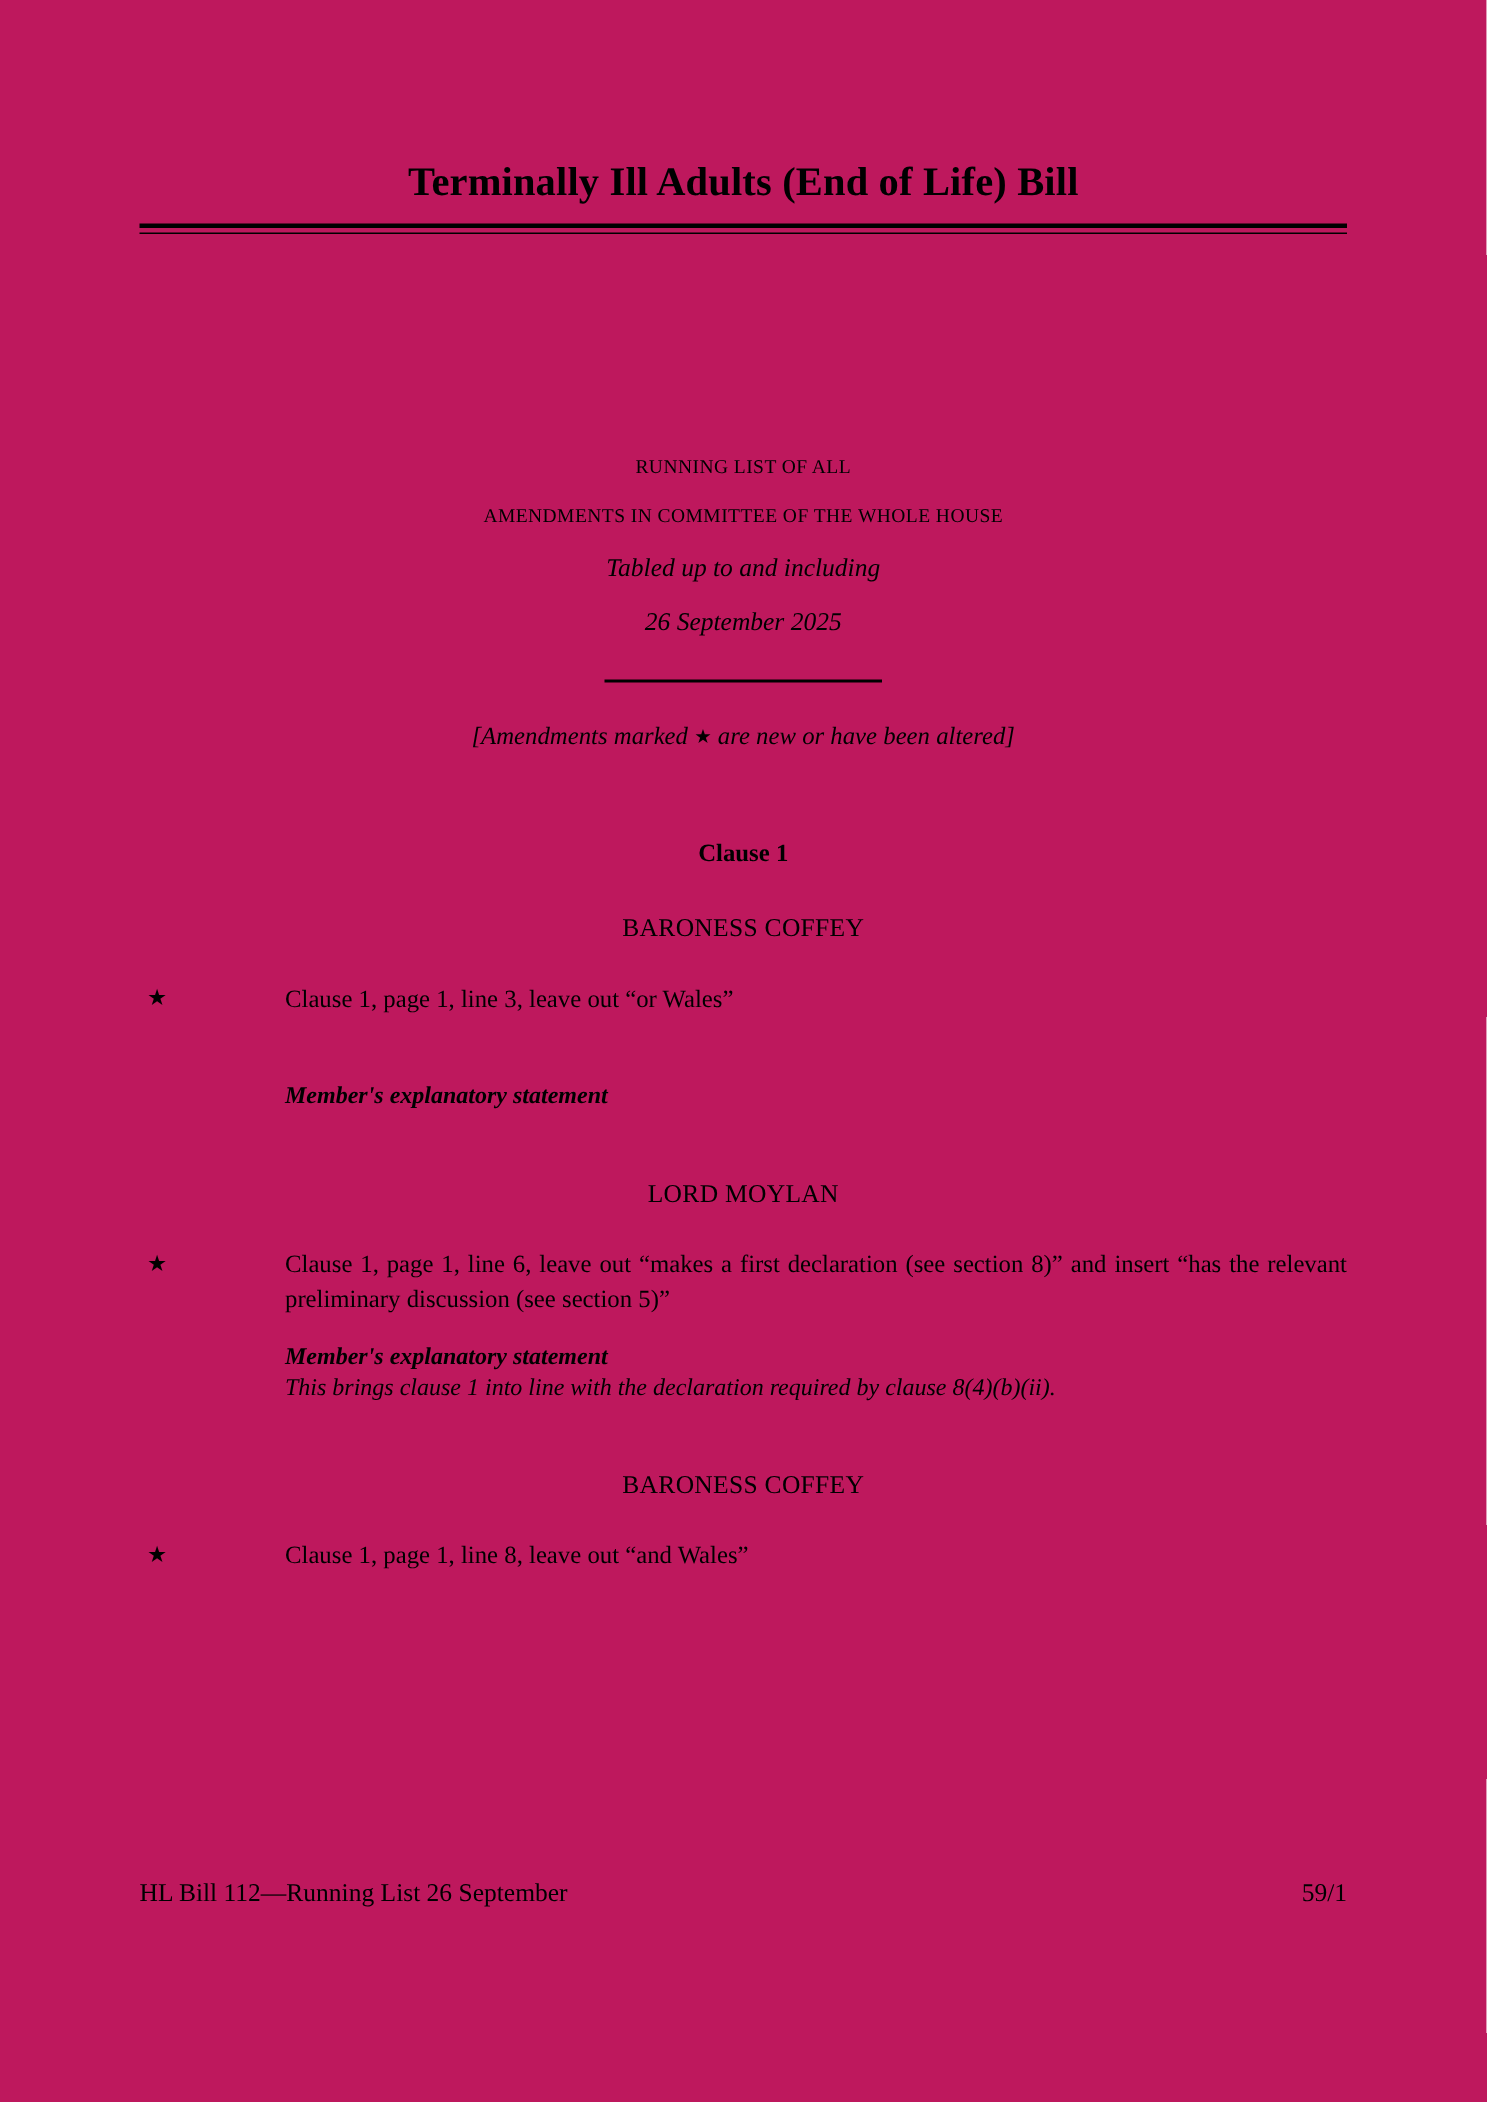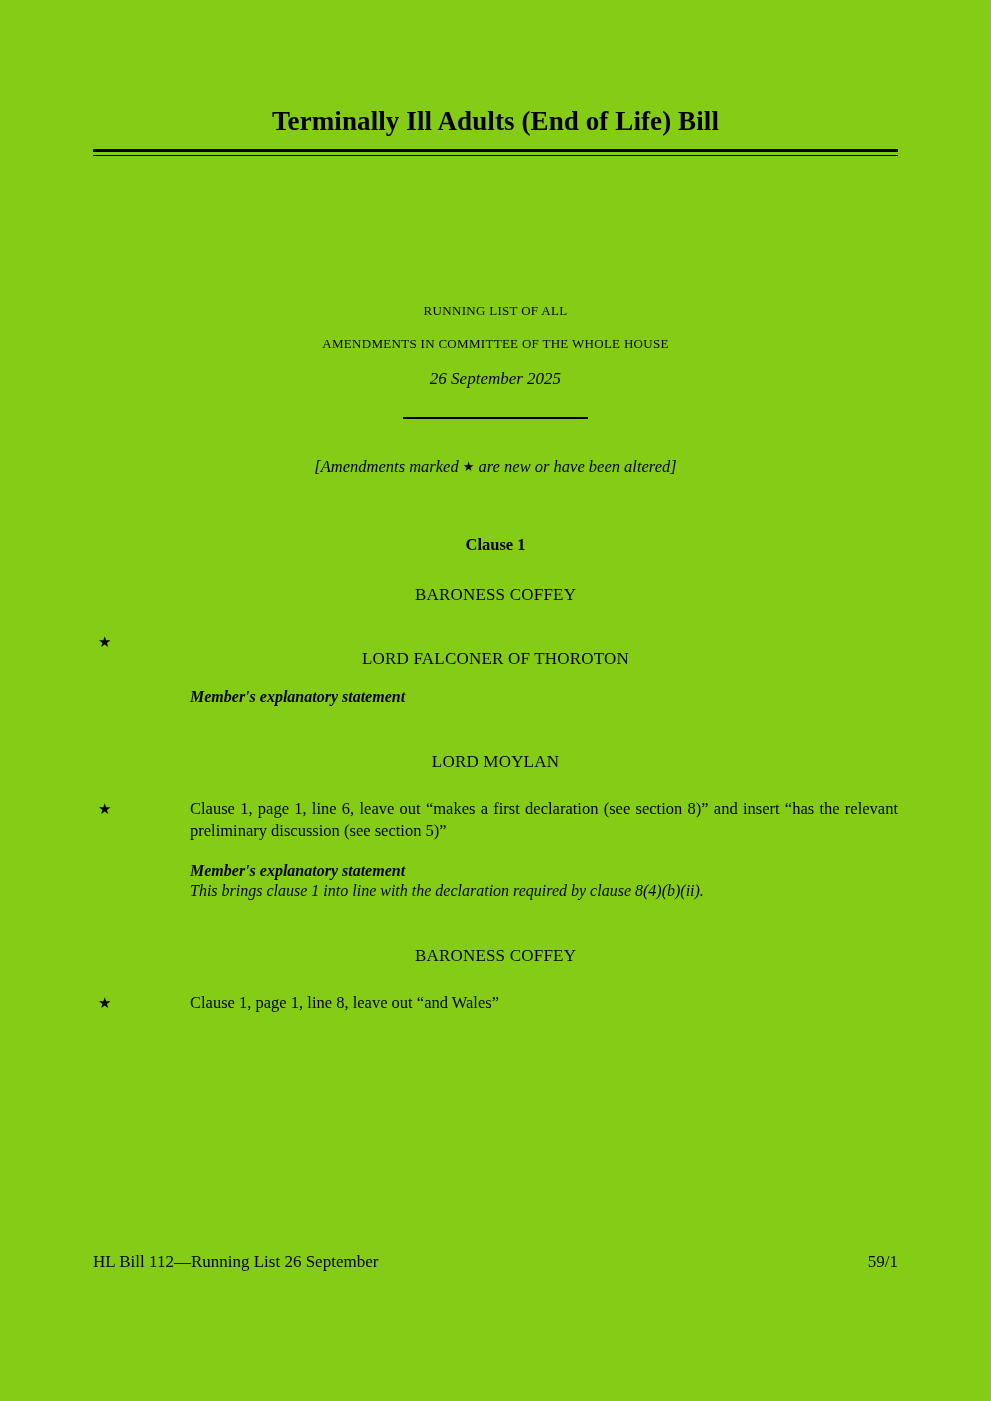--- a/index.html
+++ b/index.html
@@ -9,21 +9,21 @@
   }
   body {
     font-family: "Liberation Serif", "DejaVu Serif", serif;
     color: #000000;
   }
   .page {
     position: relative;
     width: 991px;
     height: 1401px;
     margin: 0 auto;
-    background: #84cc16;
+    background: #be185d;
     overflow: hidden;
   }
   .content {
     position: absolute;
     left: 93px;
     top: 0;
     width: 805px;
     height: 1401px;
   }
 
@@ -78,21 +78,21 @@
   .rule-short {
     width: 185px;
     height: 1.8px;
     background: #000;
     margin: 30px auto 0 auto;
   }
   .marked-note {
     text-align: center;
     font-style: italic;
     font-size: 16.5px;
-    margin-top: 38px;
+    margin-top: 26px;
   }
   .marked-note .star-inline {
     font-style: normal;
     font-size: 13px;
     vertical-align: 1px;
   }
 
   
   .clause-heading {
     text-align: center;
@@ -172,39 +172,40 @@
     <h1 class="doc-title">Terminally Ill Adults (End of Life) Bill</h1>
 
     <div class="rule-double">
       <div class="r1"></div>
       <div class="r2"></div>
     </div>
 
     <div class="heading-block">
       <div class="heading-line">RUNNING LIST OF ALL</div>
       <div class="heading-line second">AMENDMENTS IN COMMITTEE OF THE WHOLE HOUSE</div>
+      <div class="tabled-line">Tabled up to and including</div>
       <div class="tabled-date">26 September 2025</div>
       <div class="rule-short"></div>
     </div>
 
     <div class="marked-note">
       <span>[Amendments marked </span><span class="star-inline">★</span><span> are new or have been altered]</span>
     </div>
 
     <div class="clause-heading">Clause 1</div>
 
     <div class="member-block">
       <div class="member-name">BARONESS COFFEY</div>
       <div class="amendment">
         <span class="star">★</span>
+        <div class="amend-text single">Clause 1, page 1, line 3, leave out “or Wales”</div>
       </div>
     </div>
 
     <div class="member-block spaced">
-      <div class="member-name">LORD FALCONER OF THOROTON</div>
       <div class="explanatory">
         <div class="exp-title">Member's explanatory statement</div>
       </div>
     </div>
 
     <div class="member-block spaced">
       <div class="member-name">LORD MOYLAN</div>
       <div class="amendment">
         <span class="star">★</span>
         <div class="amend-text">Clause 1, page 1, line 6, leave out “makes a first declaration (see section 8)” and insert “has the relevant preliminary discussion (see section 5)”</div>

